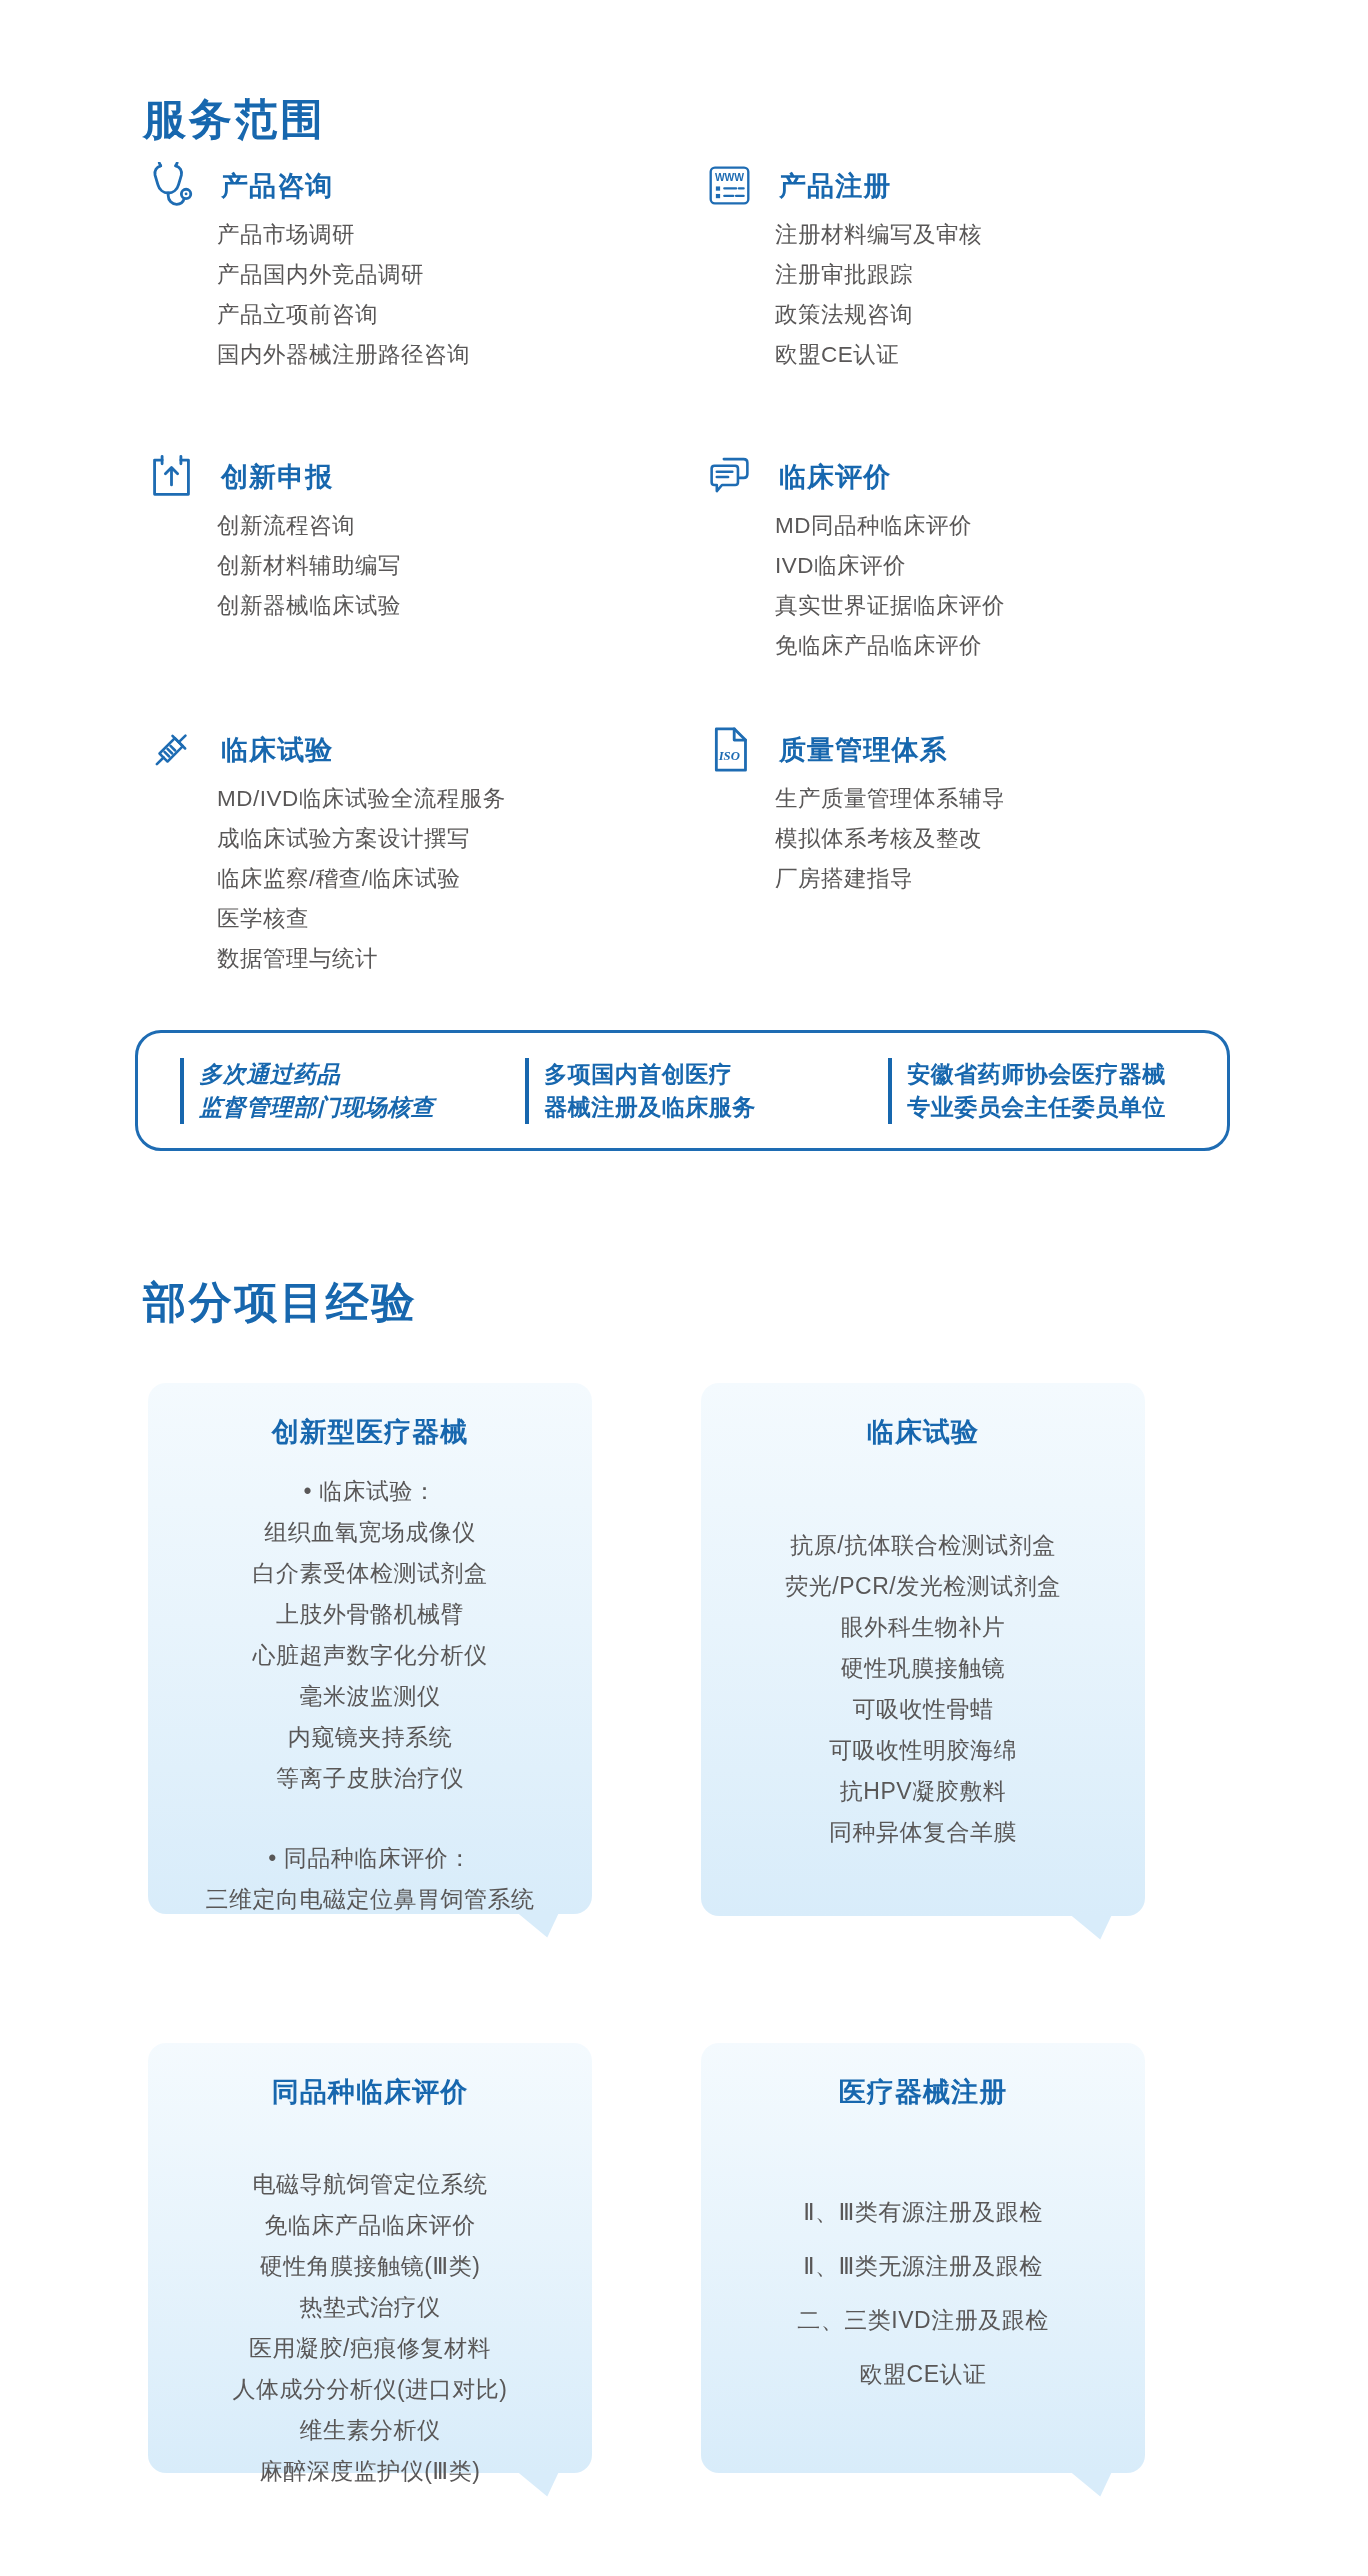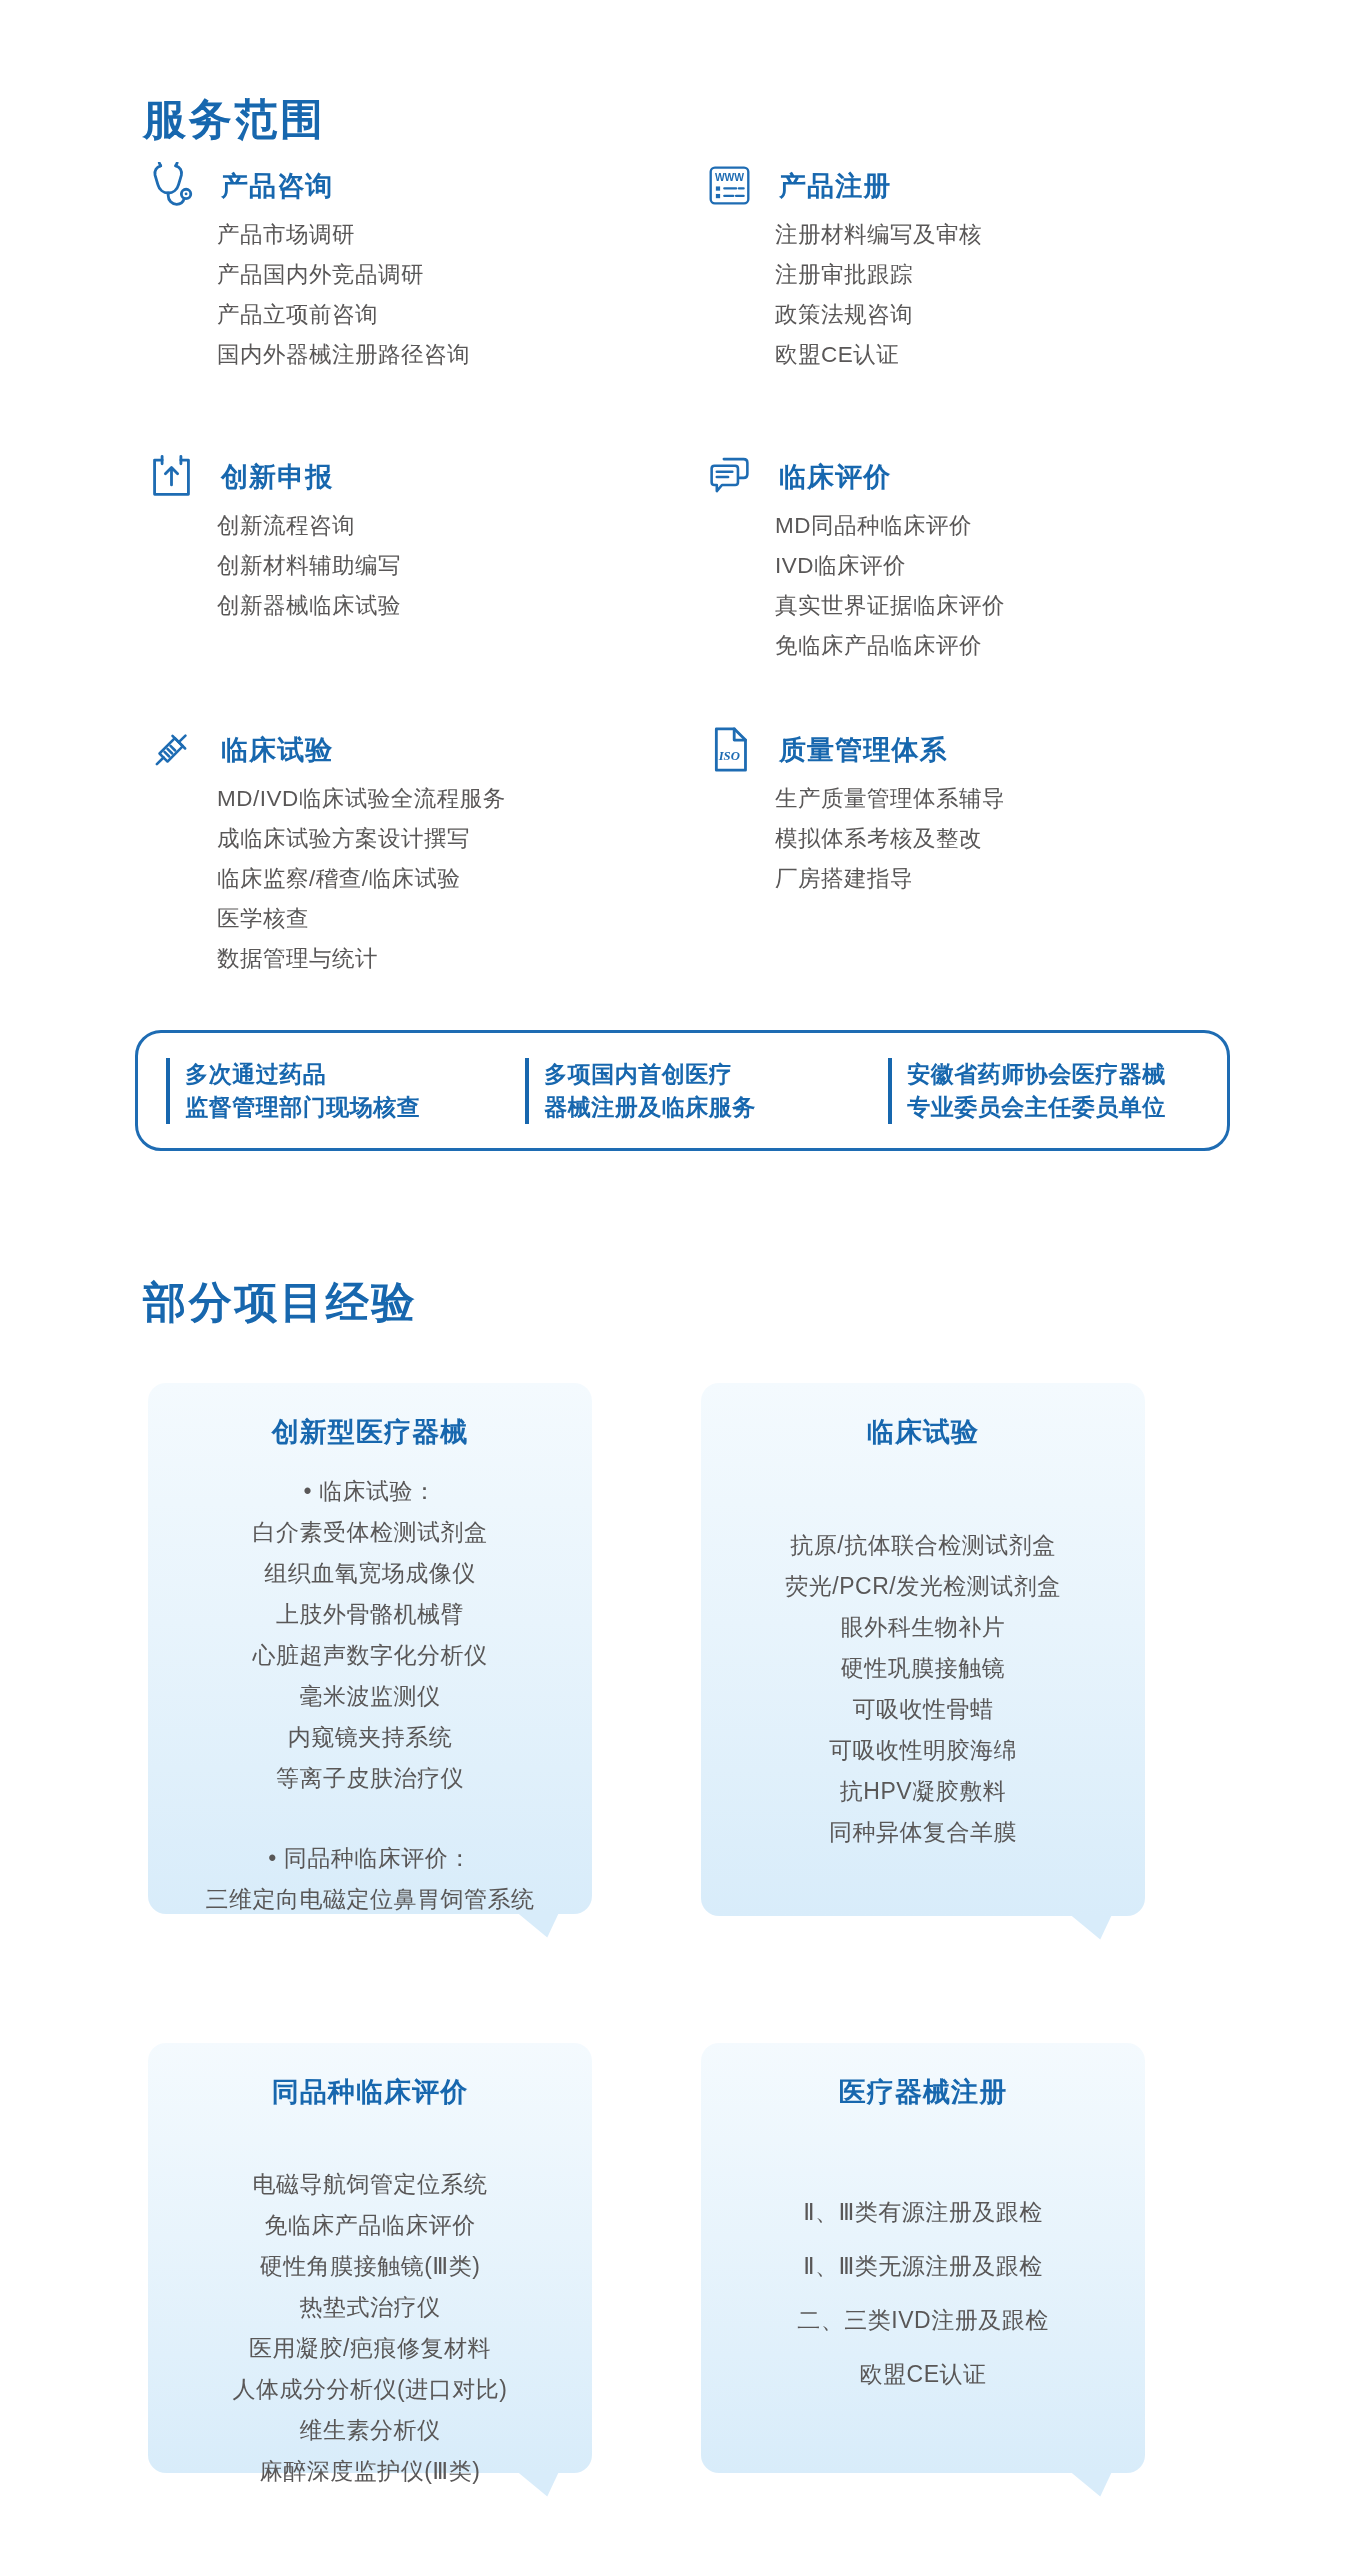--- a/index.html
+++ b/index.html
@@ -28,21 +28,21 @@
   .service-title{margin:0;font-size:27px;font-weight:700;color:#1767ae;letter-spacing:1.1px;}
   .service-items{margin-left:69px;margin-top:6.4px;}
   .service-item{font-size:22.5px;color:#595757;line-height:40px;letter-spacing:0.5px;}
 
   
   .highlight-box{
     position:absolute;left:135px;top:1030px;width:1095px;height:121px;
     border:3.2px solid #1e6cb3;border-radius:26px;box-sizing:border-box;background:#ffffff;
   }
   .hl{position:absolute;top:50%;transform:translateY(-50%);display:flex;align-items:stretch;gap:15px;}
-  .hl.hl0{left:28px;}
+  .hl.hl0{left:42px;font-style:italic;}
   .hl.hl1{left:387px;}
   .hl.hl2{left:750px;}
   .hl-bar{width:4.3px;background:#1767ae;flex:0 0 4.3px;}
   .hl-text{display:flex;flex-direction:column;justify-content:center;}
   .hl-line{font-size:23px;font-weight:700;color:#1767ae;line-height:33px;letter-spacing:0.5px;white-space:nowrap;}
 
   
   .card{
     position:absolute;width:444px;border-radius:18px;
     background:linear-gradient(180deg,#f4fafe 0%,#e8f4fc 45%,#d8ecfa 100%);
@@ -210,22 +210,22 @@
         </div>
       </div>
     </div>
   <h1 class="sec-heading second">部分项目经验</h1>
   <div id="cards">
       <div class="card c0">
         <h3 class="card-title">创新型医疗器械</h3>
         <div class="card-body">
           <div class="card-group">
             <div class="card-line">• 临床试验：</div>
+            <div class="card-line">组织血氧宽场成像仪</div>
             <div class="card-line">白介素受体检测试剂盒</div>
-            <div class="card-line">组织血氧宽场成像仪</div>
             <div class="card-line">上肢外骨骼机械臂</div>
             <div class="card-line">心脏超声数字化分析仪</div>
             <div class="card-line">毫米波监测仪</div>
             <div class="card-line">内窥镜夹持系统</div>
             <div class="card-line">等离子皮肤治疗仪</div>
           </div>
           <div class="card-group">
             <div class="card-line">• 同品种临床评价：</div>
             <div class="card-line">三维定向电磁定位鼻胃饲管系统</div>
           </div>

